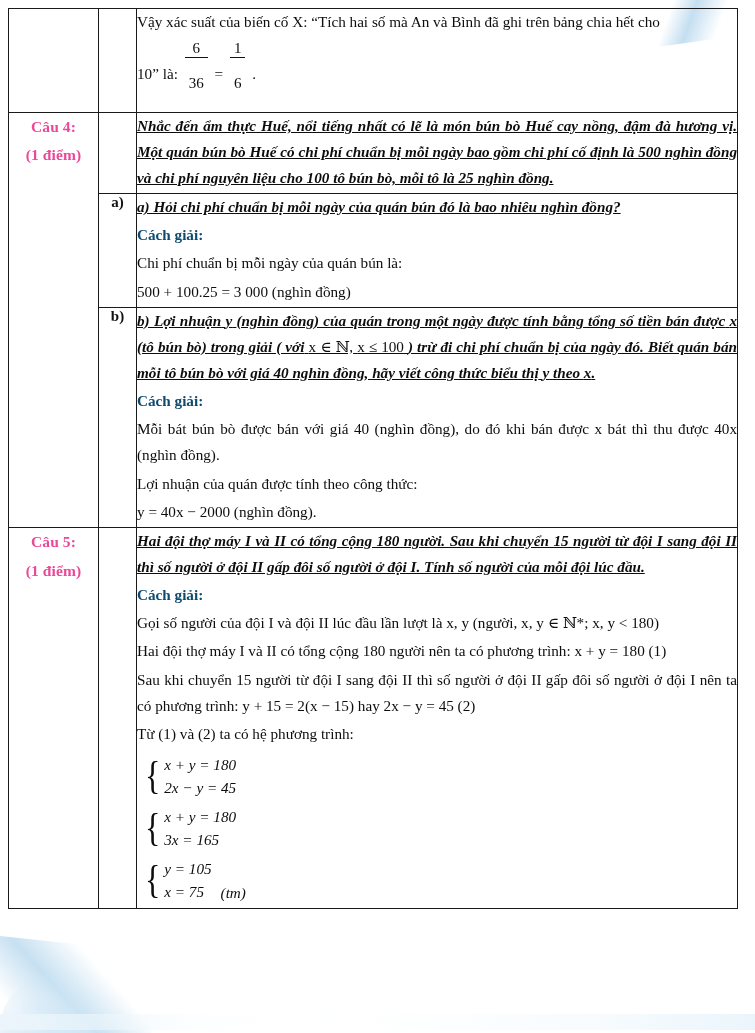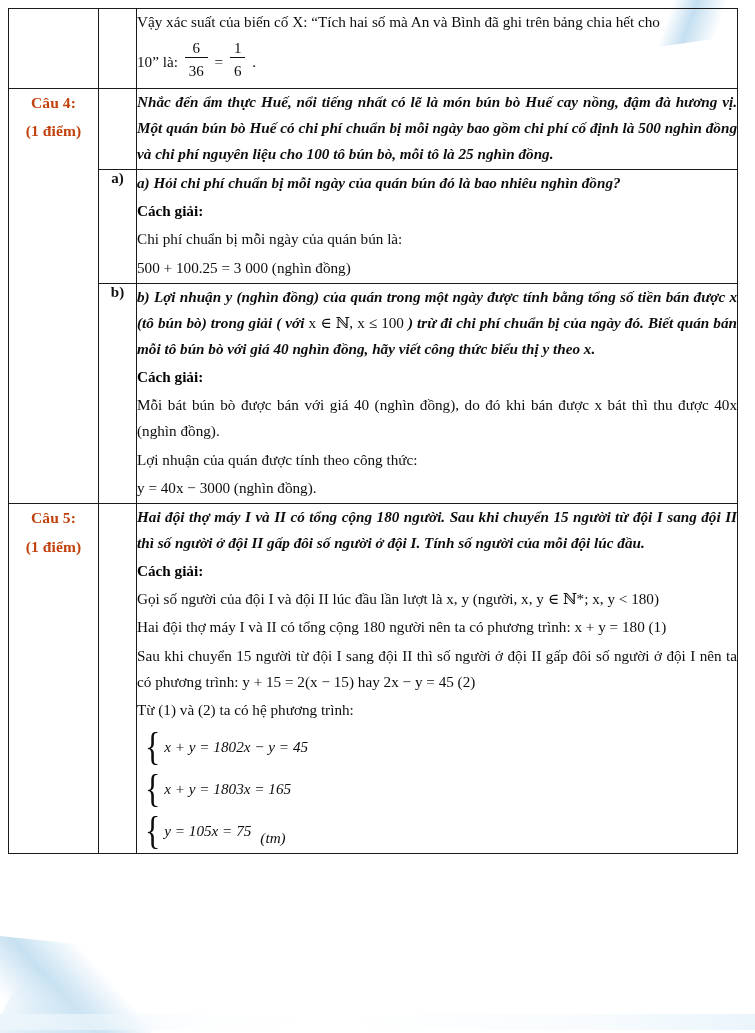--- a/index.html
+++ b/index.html
@@ -60,21 +60,21 @@
     padding: 0;
   }
   col.c-label { width: 90px; }
   col.c-part  { width: 38px; }
   col.c-body  { width: 601px; }
 
   
   td.label-cell {
     text-align: center;
     vertical-align: middle;
-    color: #c2410c;
+    color: #ec4899;
     font-weight: bold;
     font-size: 15.5px;
     line-height: 1.85;
     letter-spacing: .1px;
   }
   td.label-cell .ln { display: block; white-space: nowrap; }
 
   
   td.part-cell {
     text-align: center;
@@ -93,25 +93,26 @@
     margin: 0 0 2px 0;
     font-size: 15.2px;
     line-height: 1.72;
     text-align: left;
   }
   p.line.ital {
     font-style: italic;
     font-weight: bold;
     text-align: justify;
     text-justify: inter-word;
+    text-decoration: underline;
   }
   p.line.just { text-align: justify; text-justify: inter-word; }
   p.solve {
     margin: 0 0 2px 0;
-    color: #000000;
+    color: #0c4a6e;
     font-weight: bold;
     font-size: 15.2px;
     line-height: 1.72;
   }
   .tall { line-height: 2.06; }
 
   i.v  { font-style: italic; font-family: "Liberation Serif", serif; }
   .nbb { font-style: normal; font-weight: normal; }
 
   
@@ -119,38 +120,38 @@
     display: inline-block;
     vertical-align: middle;
     text-align: center;
     font-size: 15px;
     line-height: 1.12;
     margin: 0 3px;
     position: relative;
     top: -1px;
   }
   .frac .num { display: block; padding: 0 4px; }
-  .frac .den { display: block; padding: 5px 4px; border-top: 1.3px solid #111; }
+  .frac .den { display: block; padding: 17px 4px; border-top: 1.3px solid #111; }
 
   
   .sys {
     display: flex;
     align-items: center;
     margin: 6px 0 4px 6px;
     font-size: 15.2px;
   }
   .sys .brace {
     font-size: 40px;
     line-height: .9;
     font-weight: 300;
     margin-right: 2px;
     transform: scaleX(.8);
     font-family: "Liberation Serif", serif;
   }
-  .sys .rows { display: flex; flex-direction: row; justify-content: center; }
+  .sys .rows { display: flex; flex-direction: column; justify-content: center; }
   .sys .rows > span { line-height: 1.52; white-space: nowrap; font-style: italic; }
   .sys .tm { margin-left: 9px; font-style: italic; align-self: flex-end; padding-bottom: 2px; }
 </style>
 </head>
 <body>
 
 <div class="wm wm-tr"></div>
 <div class="wm wm-bl"></div>
 <div class="wm wm-bl2"></div>
 <div class="wm wm-bb"></div>
@@ -218,21 +219,21 @@
           <span class="nbb">x ∈ ℕ,</span>
           <span class="nbb">x ≤ 100</span>
           <span>) trừ đi chi phí chuẩn bị của ngày đó. Biết quán bán mỗi tô bún bò với giá 40 nghìn đồng, hãy viết công thức biểu thị</span>
           <i class="v">y</i>
           <span>theo</span>
           <i class="v">x</i><span>.</span>
         </p>
         <p class="solve">Cách giải:</p>
         <p class="line just">Mỗi bát bún bò được bán với giá 40 (nghìn đồng), do đó khi bán được x bát thì thu được 40x (nghìn đồng).</p>
         <p class="line">Lợi nhuận của quán được tính theo công thức:</p>
-        <p class="line">y = 40x − 3000 (nghìn đồng).</p>
+        <p class="line">y = 40x − 2000 (nghìn đồng).</p>
       </td>
     </tr>
 
     <tr>
       <td class="label-cell">
         <span class="ln">Câu 5:</span>
         <span class="ln">(1 điểm)</span>
       </td>
       <td class="part-cell"></td>
       <td class="body-cell">

